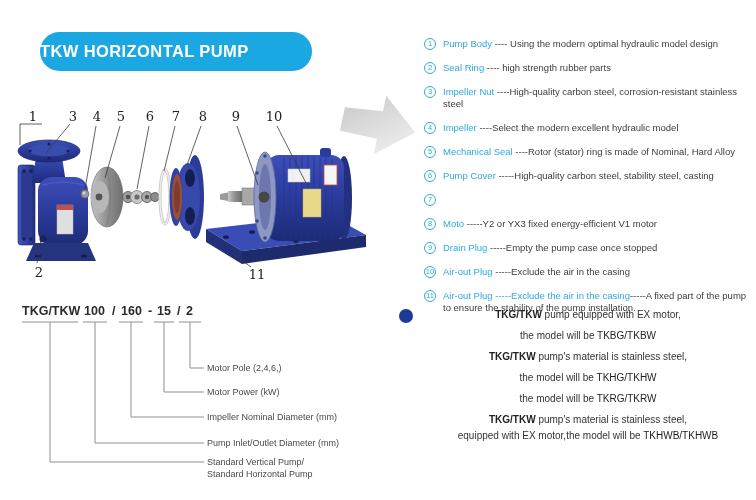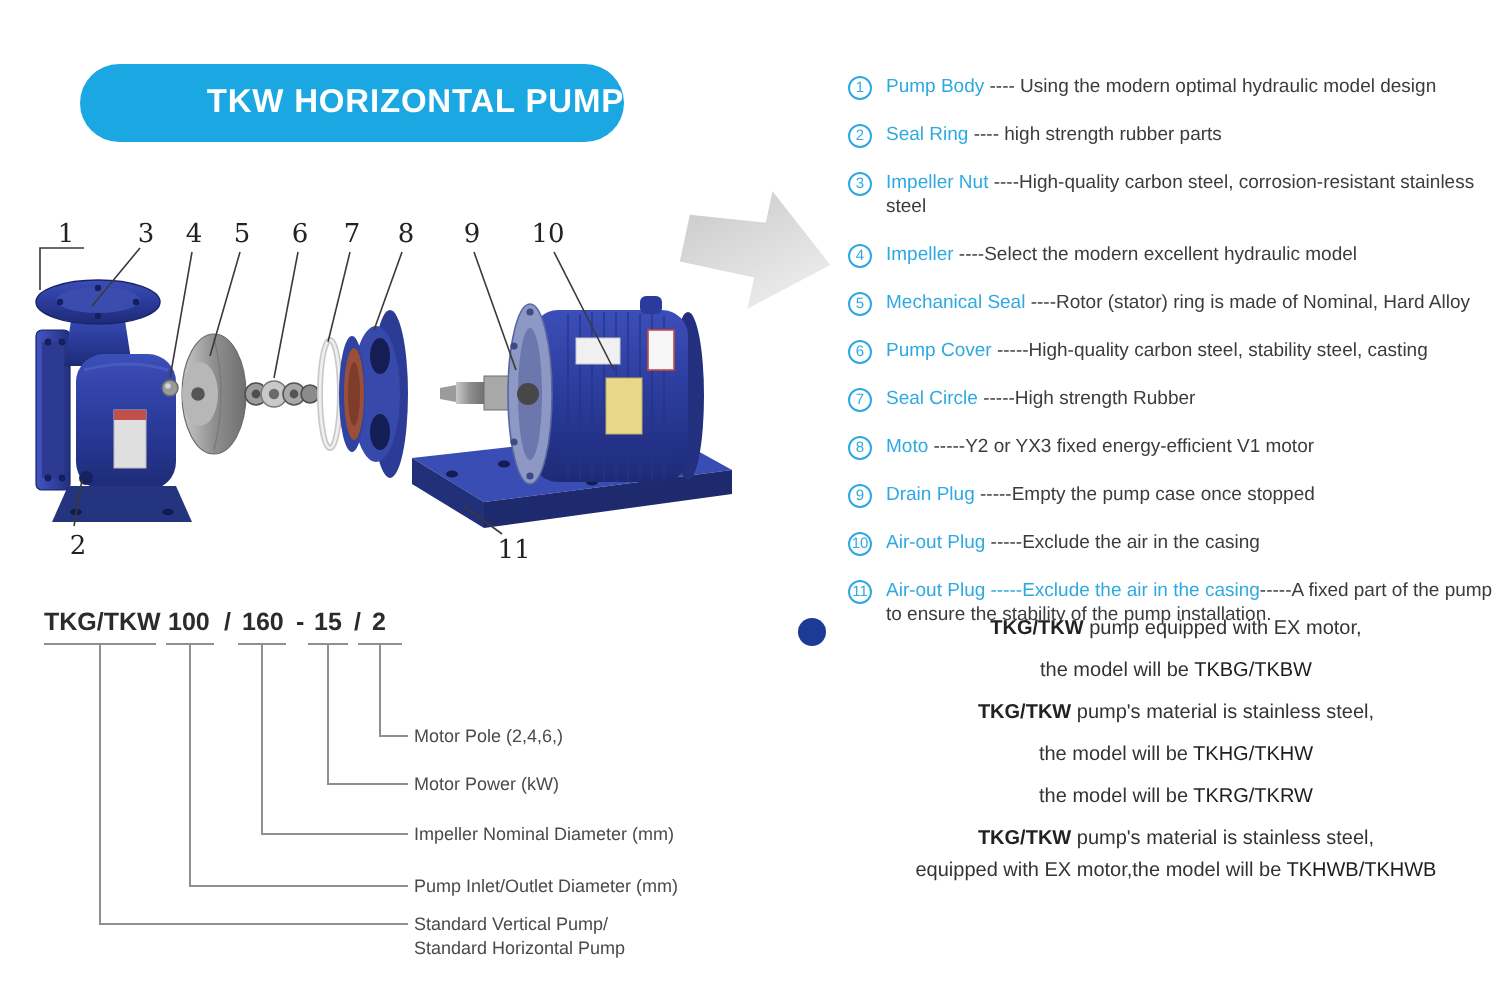--- a/index.html
+++ b/index.html
@@ -5,21 +5,21 @@
   html,body{margin:0;padding:0;}
   body{
     width:756px;height:500px;position:relative;background:#ffffff;
     font-family:"Liberation Sans", sans-serif;overflow:hidden;
     -webkit-font-smoothing:antialiased;
   }
   
   .banner{
     position:absolute;left:40px;top:32px;width:272px;height:39px;
     background:#1ba7e1;border-radius:20px;
-    display:flex;align-items:center;justify-content:flex-end;
+    display:flex;align-items:center;justify-content:flex-start;
   }
   .banner span{
     color:#ffffff;font-size:16.5px;font-weight:bold;letter-spacing:.4px;
   }
   
   .parts-list{position:absolute;left:424px;top:38px;width:330px;}
   .part-item{
     display:flex;align-items:flex-start;margin-bottom:12px;
     font-size:9.5px;line-height:12px;color:#3c3c3c;
   }
@@ -223,21 +223,20 @@
   <div class="part-item">
     <span class="pnum">5</span>
     <span class="ptext"><span class="pname">Mechanical Seal</span><span class="pdesc"> ----Rotor (stator) ring is made of Nominal, Hard Alloy</span></span>
   </div>
   <div class="part-item">
     <span class="pnum">6</span>
     <span class="ptext"><span class="pname">Pump Cover</span><span class="pdesc"> -----High-quality carbon steel, stability steel, casting</span></span>
   </div>
   <div class="part-item">
     <span class="pnum">7</span>
-    <span class="ptext"><span class="pname">Seal Circle</span><span class="pdesc"> -----High strength Rubber</span></span>
   </div>
   <div class="part-item">
     <span class="pnum">8</span>
     <span class="ptext"><span class="pname">Moto</span><span class="pdesc"> -----Y2 or YX3 fixed energy-efficient V1 motor</span></span>
   </div>
   <div class="part-item">
     <span class="pnum">9</span>
     <span class="ptext"><span class="pname">Drain Plug</span><span class="pdesc"> -----Empty the pump case once stopped</span></span>
   </div>
   <div class="part-item">

